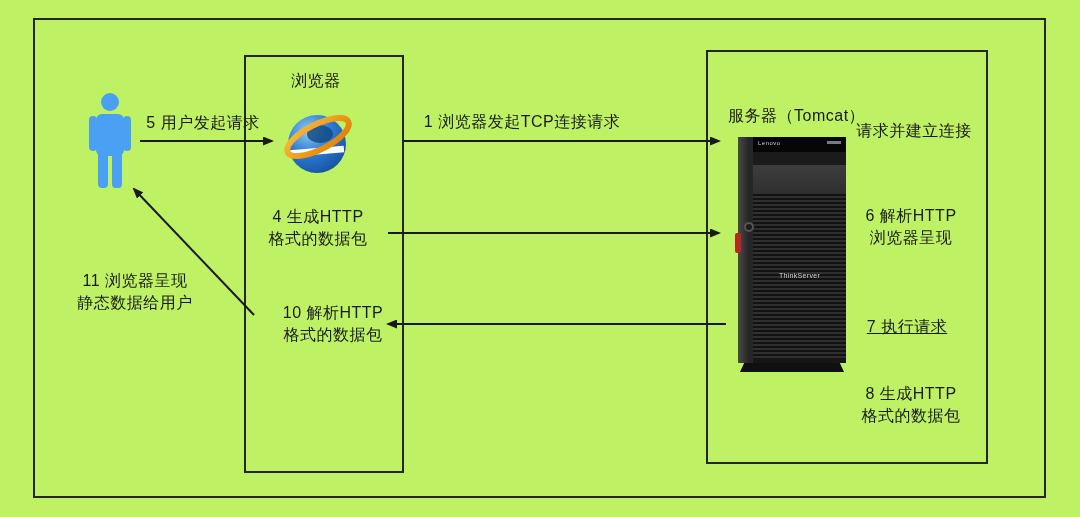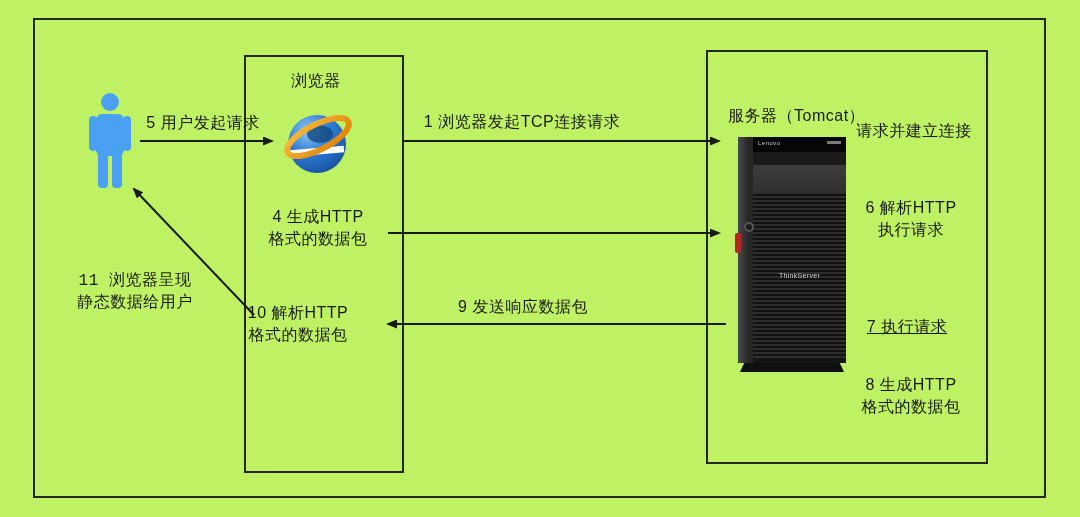--- a/index.html
+++ b/index.html
@@ -129,41 +129,38 @@
   <div class="label" style="left:914px;top:120px;">
     <div>请求并建立连接</div>
   </div>
 
   <div class="label" style="left:318px;top:206px;">
     <div>4 生成HTTP</div>
     <div>格式的数据包</div>
   </div>
 
 
-  <div class="label" style="left:911px;top:197px;">
+  <div class="label" style="left:911px;top:205px;">
     <div>6 解析HTTP</div>
-    <div>执行请求</div>
+    <div>浏览器呈现</div>
   </div>
 
   <div class="label" style="left:907px;top:316px;text-decoration:underline;">
     <div>7 执行请求</div>
   </div>
 
-  <div class="label" style="left:911px;top:374px;">
+  <div class="label" style="left:911px;top:383px;">
     <div>8 生成HTTP</div>
     <div>格式的数据包</div>
   </div>
 
-  <div class="label" style="left:523px;top:296px;">
-    <div>9 发送响应数据包</div>
-  </div>
 
-  <div class="label" style="left:298px;top:302px;">
+  <div class="label" style="left:333px;top:302px;">
     <div>10 解析HTTP</div>
     <div>格式的数据包</div>
   </div>
 
-  <div class="label" style="left:135px;top:270px;font-family:Liberation Mono, monospace;">
+  <div class="label" style="left:135px;top:270px;">
     <div>11 浏览器呈现</div>
     <div>静态数据给用户</div>
   </div>
 
 </div>
 
 </body></html>

